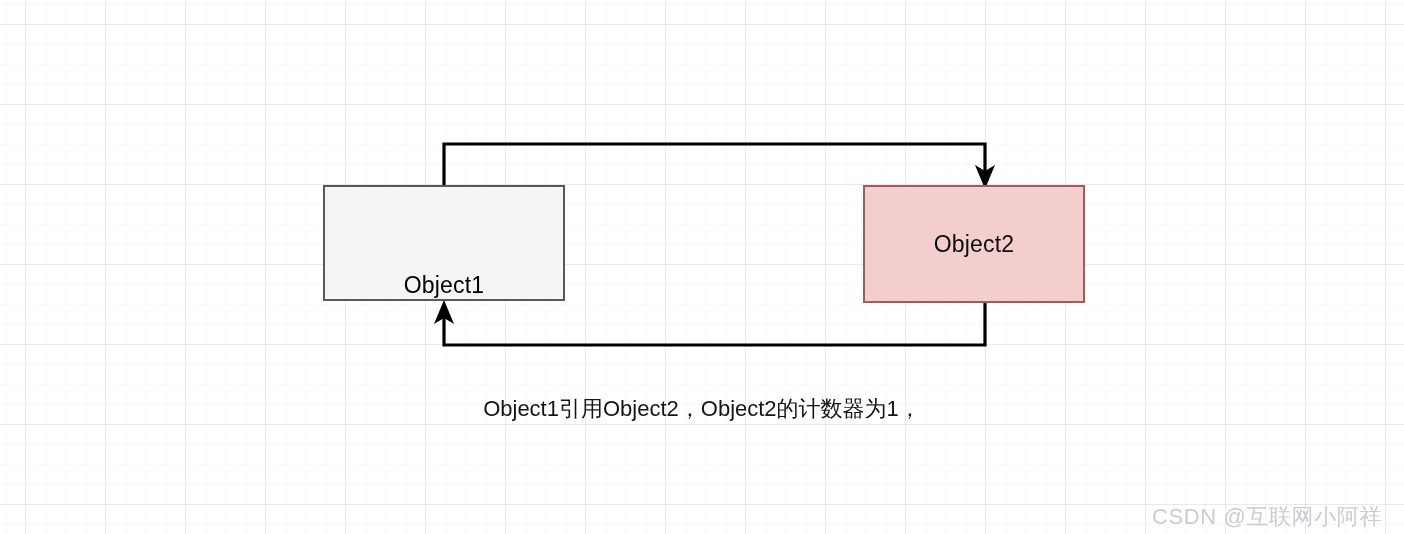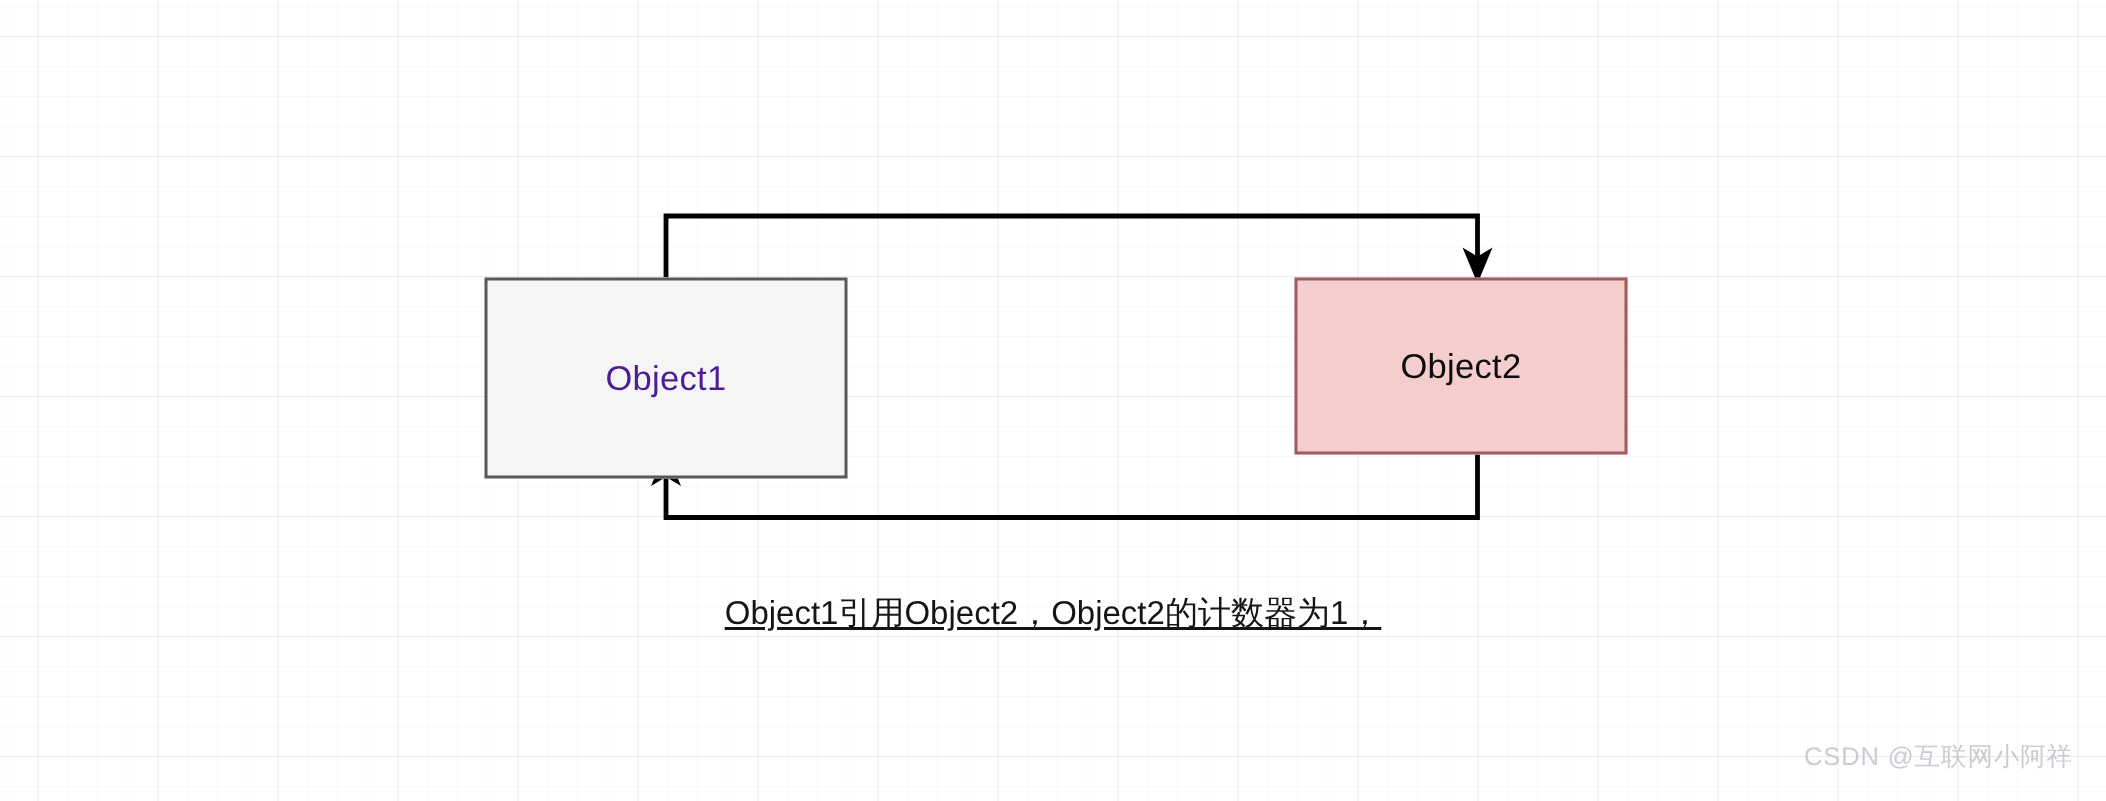--- a/index.html
+++ b/index.html
@@ -36,24 +36,25 @@
     display: flex;
     align-items: center;
     justify-content: center;
     font-size: 23px;
     letter-spacing: 0.2px;
   }
   #node-object1 {
     left: 323px;
     top: 185px;
     width: 242px;
-    height: 134px;
+    height: 116px;
     background: #f5f5f5;
     border: 2px solid #58595b;
-    color: #4c1d95;
+    color: #000000;
+    align-items: flex-end;
   }
   #node-object2 {
     left: 863px;
     top: 185px;
     width: 222px;
     height: 118px;
     background: #f3cecd;
     border: 2px solid #9d5c60;
     color: #0d0d0d;
   }
@@ -61,27 +62,27 @@
     position: absolute;
     left: 0;
     top: 392px;
     width: 1404px;
     text-align: center;
     color: #151515;
     font-size: 22px;
     line-height: 33px;
     white-space: nowrap;
   }
-  #caption .cap-line { display: block; text-decoration: underline; }
+  #caption .cap-line { display: block; }
   #watermark {
     position: absolute;
     right: 22px;
-    bottom: 18px;
+    bottom: 2px;
     color: #c9ccd2;
-    font-size: 17px;
+    font-size: 22px;
     letter-spacing: 0.6px;
     white-space: nowrap;
   }
 </style>
 </head>
 <body>
 
 <div id="canvas">
 
   <svg class="edges" viewBox="0 0 1404 534" width="1404" height="534" xmlns="http://www.w3.org/2000/svg">

